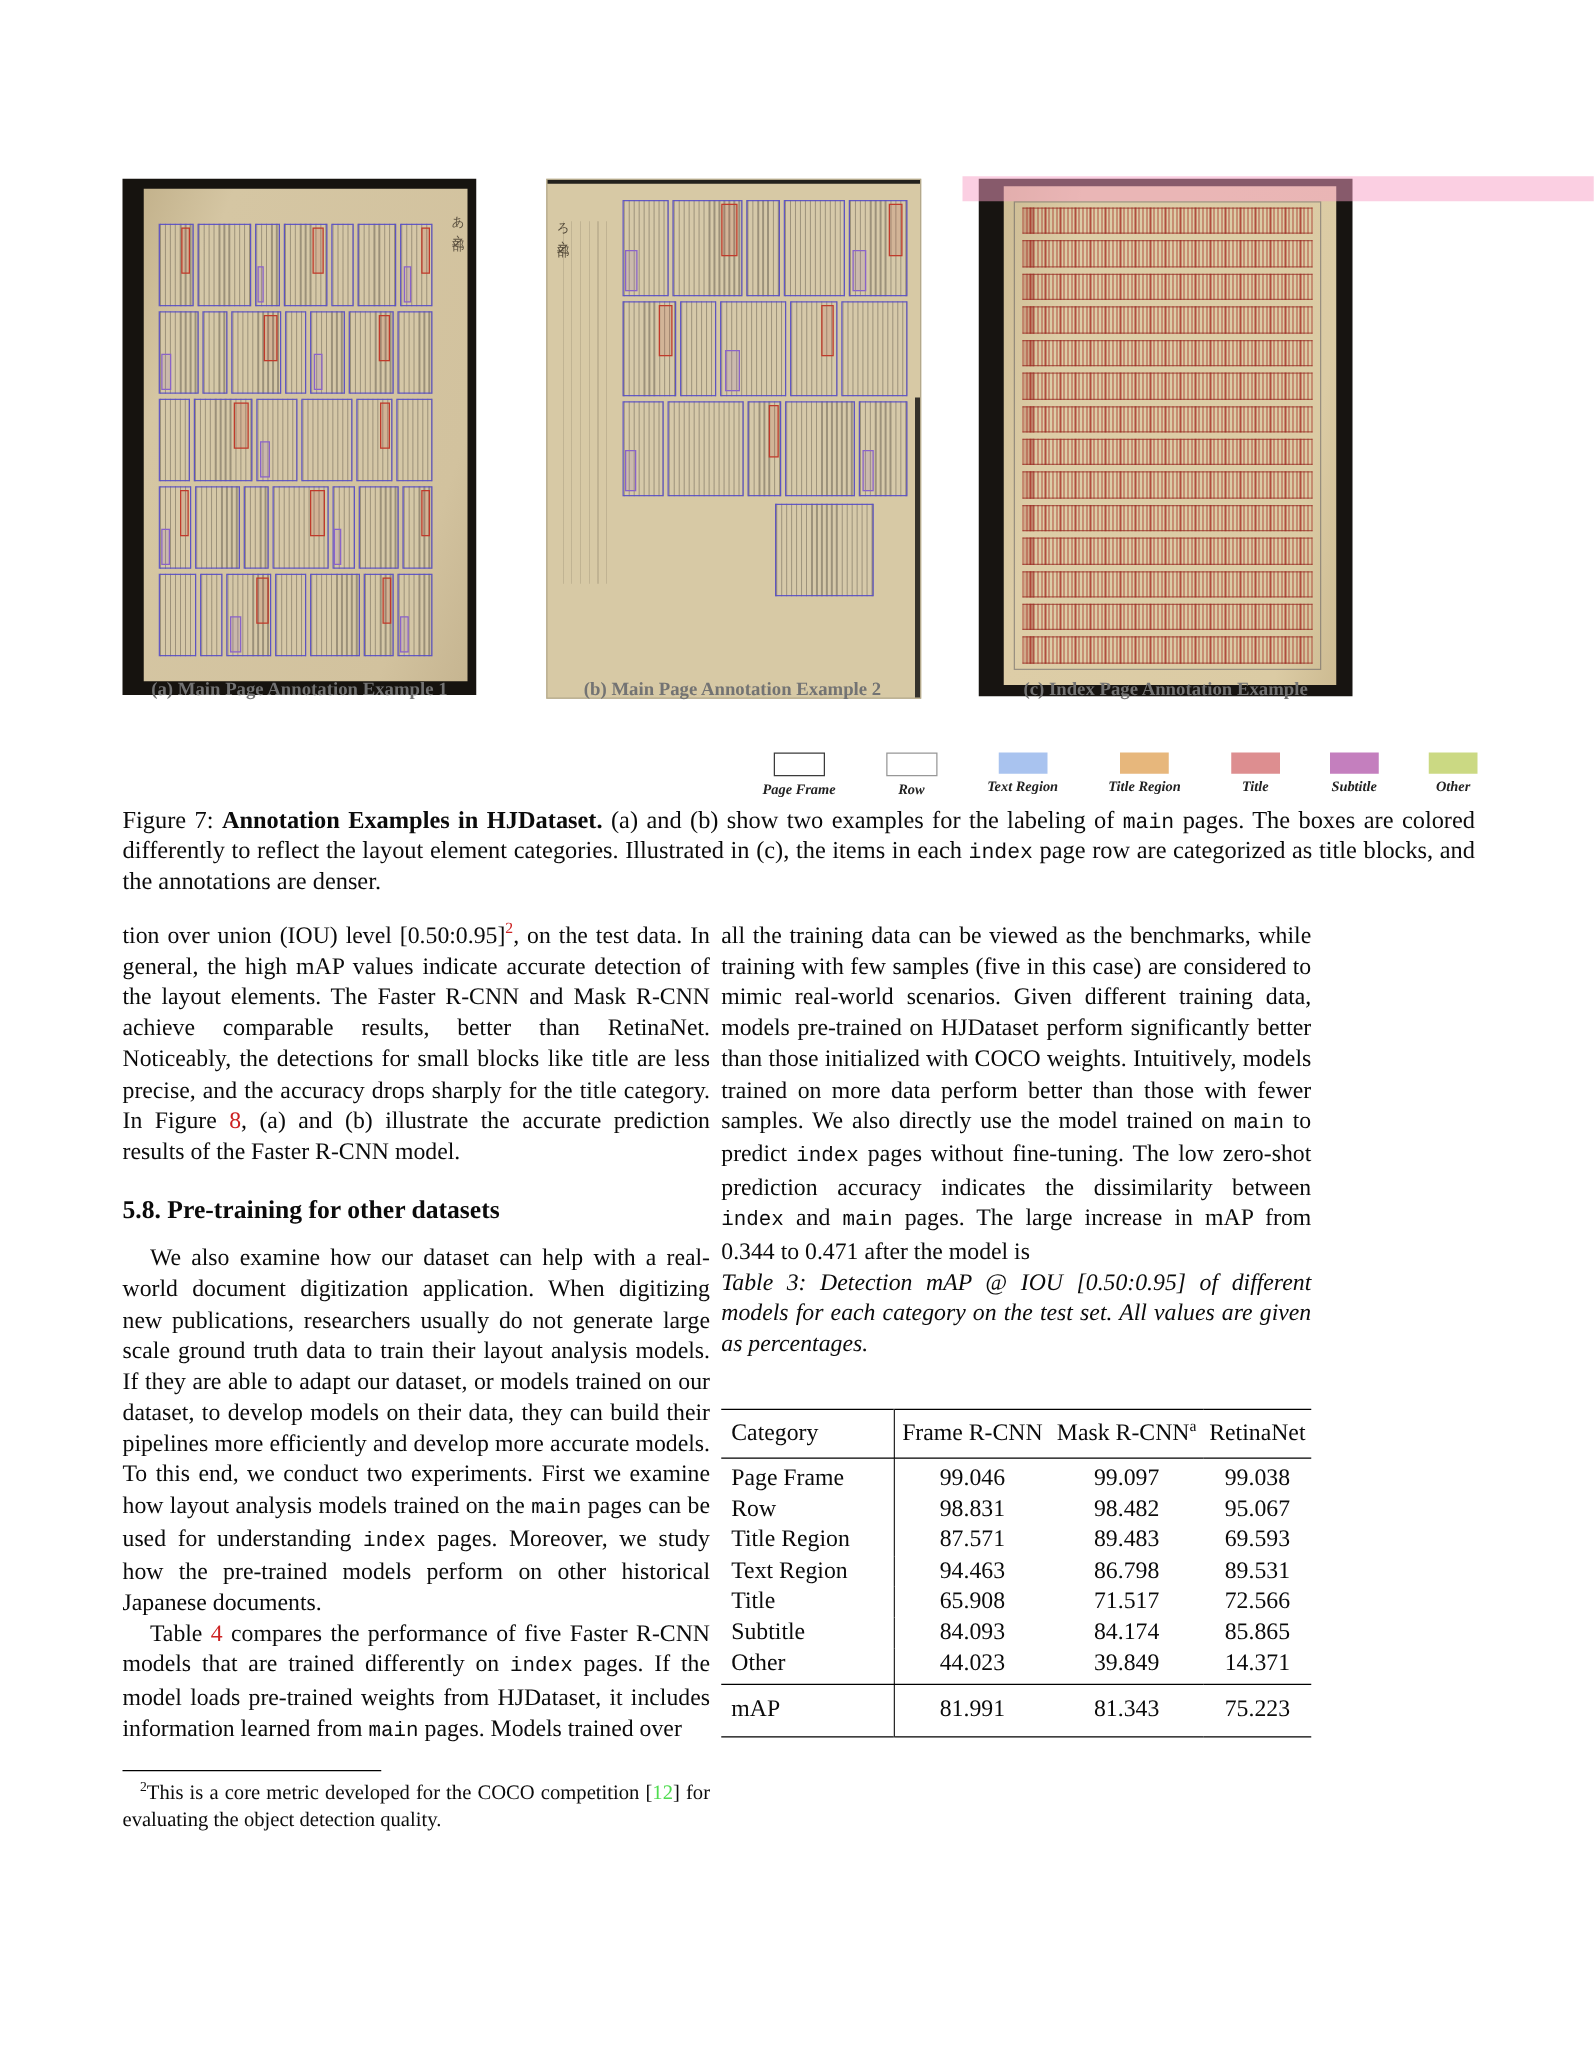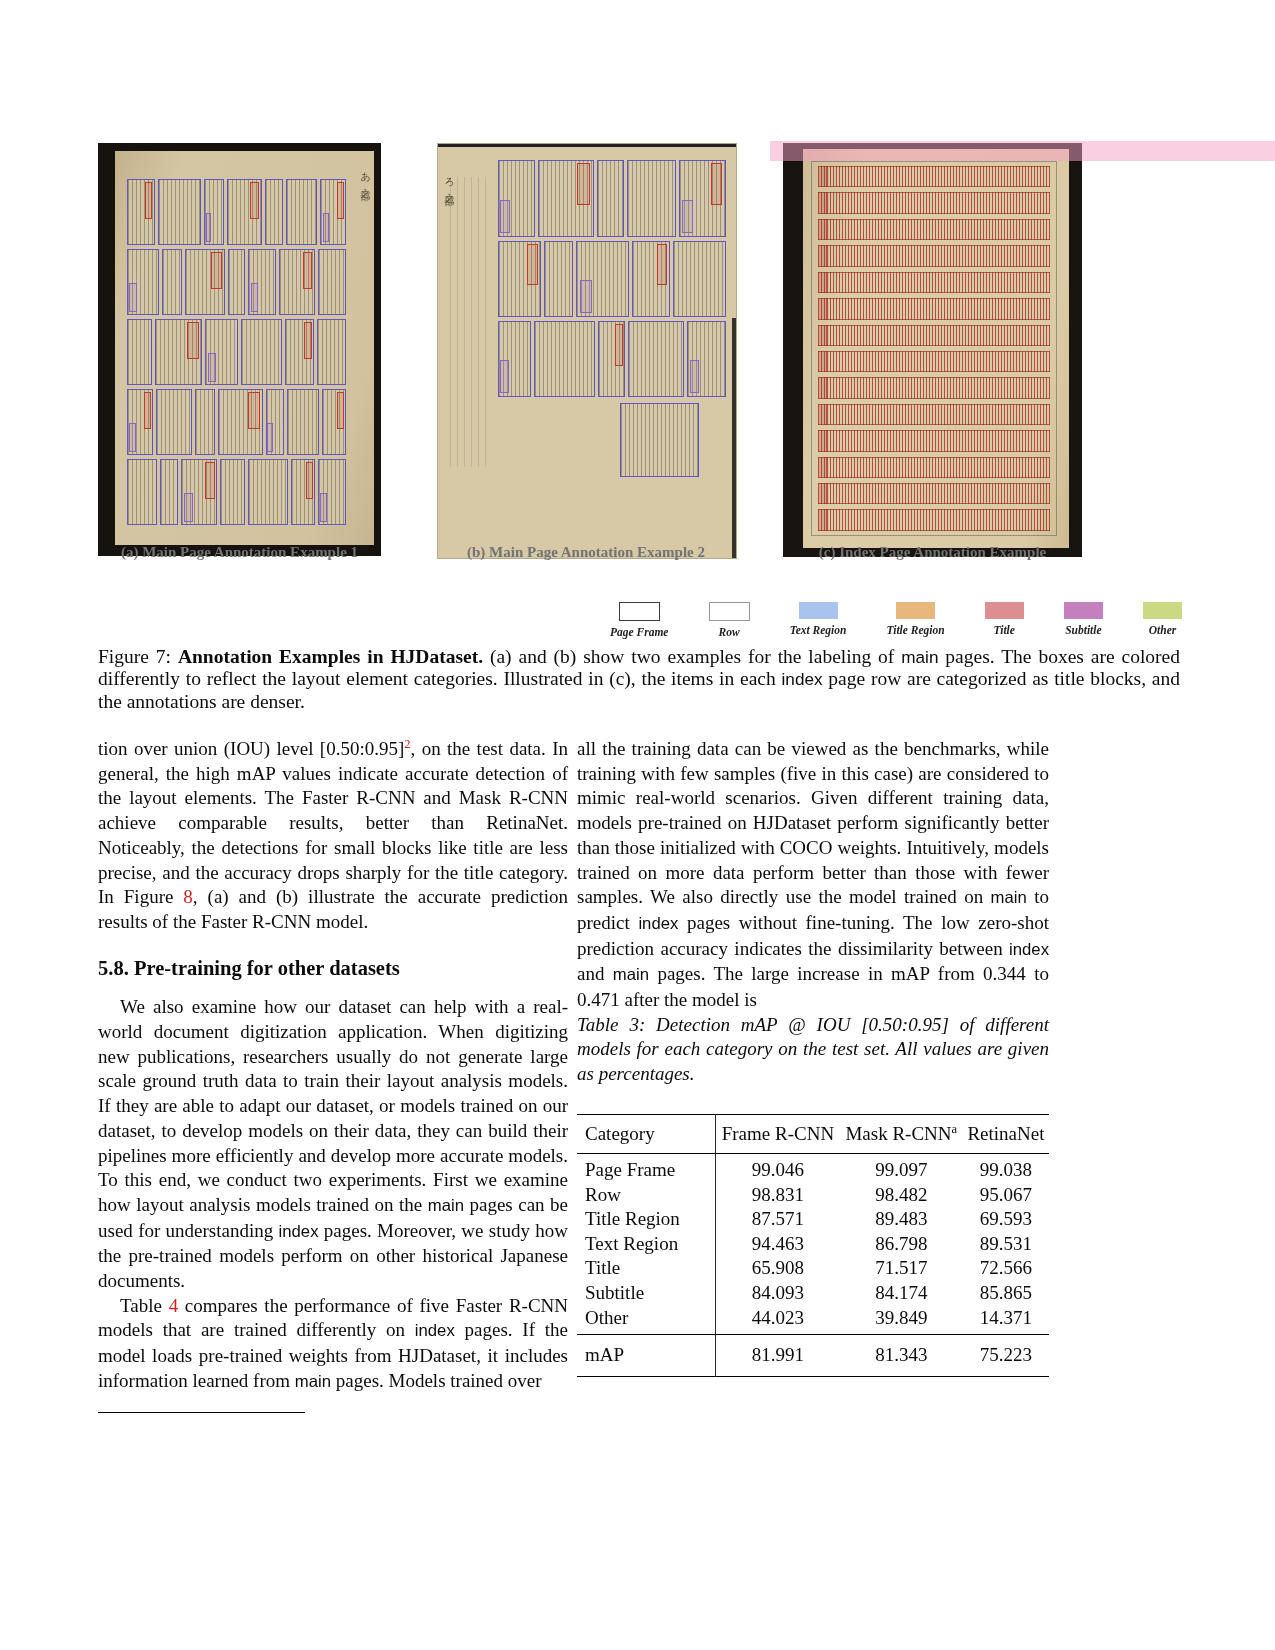--- a/index.html
+++ b/index.html
@@ -68,33 +68,33 @@
               font-size:19.5px;line-height:22.3px;text-align:justify;}
 
   
   .col{position:absolute;top:737px;width:470px;font-size:19px;line-height:24.7px;
        text-align:justify;hyphens:auto;}
   .col.left{left:98px;}
   .col.right{left:577px;width:472px;}
   .col p{margin:0;}
   p.indent{text-indent:22px;}
   h2.sec{font-size:20.5px;margin:21px 0 15px 0;text-align:left;}
-  .mono{font-family:Liberation Sans, sans-serif;font-size:0.88em;}
+  .mono{font-family:Liberation Mono, monospace;font-size:0.88em;}
   .b{font-weight:bold;}
   .ref{color:#cc2222;}
   .cite{color:#4fdc4f;}
   .sup{vertical-align:super;font-size:66%;line-height:0;}
   .supref{vertical-align:super;font-size:66%;line-height:0;color:#cc2222;}
 
   .fnrule{width:207px;border-top:1px solid #000;margin-top:17px;margin-bottom:6px;}
   .footnote{font-size:16.5px;line-height:22px;text-align:justify;text-indent:14px;}
 
   
   .t3caption{margin-top:30px;margin-bottom:0;font-size:19px;line-height:24.5px;text-align:justify;font-style:italic;}
-  table.t3{width:100%;border-collapse:collapse;margin-top:28px;font-size:19px;
+  table.t3{width:100%;border-collapse:collapse;margin-top:39px;font-size:19px;
            border-top:1.7px solid #000;border-bottom:1.7px solid #000;}
   .t3 th,.t3 td{padding:1px 2px;text-align:center;font-weight:normal;white-space:nowrap;}
   .t3 th{padding:7px 2px 6px 2px;border-bottom:1.1px solid #000;}
   .t3 .cat{text-align:left;width:128px;padding-left:8px;}
   .t3 th:first-child,.t3 td:first-child{border-right:1px solid #2a2a2a;}
   .t3 tbody td{line-height:22.6px;}
   .t3 tbody tr:first-child td{padding-top:5px;}
   .t3 tbody tr:last-child td{border-bottom:1.1px solid #000;padding-bottom:5px;}
   .t3 tfoot td{padding:8px 2px;}
   .t3note{margin-top:7px;font-size:16px;line-height:22.5px;text-align:justify;}
@@ -306,20 +306,21 @@
 </div>
 
 <div class="figcaption">Figure 7: <span class="b">Annotation Examples in HJDataset.</span> (a) and (b) show two examples for the labeling of <span class="mono">main</span> pages. The boxes are colored differently to reflect the layout element categories. Illustrated in (c), the items in each <span class="mono">index</span> page row are categorized as title blocks, and the annotations are denser.</div>
 
 <div class="col left">
   <p>tion over union (IOU) level [0.50:0.95]<span class="supref">2</span>, on the test data. In general, the high mAP values indicate accurate detection of the layout elements. The Faster R-CNN and Mask R-CNN achieve comparable results, better than RetinaNet. Noticeably, the detections for small blocks like title are less precise, and the accuracy drops sharply for the title category. In Figure <span class="ref">8</span>, (a) and (b) illustrate the accurate prediction results of the Faster R-CNN model.</p>
   <h2 class="sec">5.8. Pre-training for other datasets</h2>
   <p class="indent">We also examine how our dataset can help with a real-world document digitization application. When digitizing new publications, researchers usually do not generate large scale ground truth data to train their layout analysis models. If they are able to adapt our dataset, or models trained on our dataset, to develop models on their data, they can build their pipelines more efficiently and develop more accurate models. To this end, we conduct two experiments. First we examine how layout analysis models trained on the <span class="mono">main</span> pages can be used for understanding <span class="mono">index</span> pages. Moreover, we study how the pre-trained models perform on other historical Japanese documents.</p>
   <p class="indent">Table <span class="ref">4</span> compares the performance of five Faster R-CNN models that are trained differently on <span class="mono">index</span> pages. If the model loads pre-trained weights from HJDataset, it includes information learned from <span class="mono">main</span> pages. Models trained over</p>
   <div class="fnrule"></div>
+  <p class="footnote"><span class="sup">2</span>This is a core metric developed for the COCO competition [<span class="cite">12</span>] for evaluating the object detection quality.</p>
 </div>
 
 <div class="col right">
   <p>all the training data can be viewed as the benchmarks, while training with few samples (five in this case) are considered to mimic real-world scenarios. Given different training data, models pre-trained on HJDataset perform significantly better than those initialized with COCO weights. Intuitively, models trained on more data perform better than those with fewer samples. We also directly use the model trained on <span class="mono">main</span> to predict <span class="mono">index</span> pages without fine-tuning. The low zero-shot prediction accuracy indicates the dissimilarity between <span class="mono">index</span> and <span class="mono">main</span> pages. The large increase in mAP from 0.344 to 0.471 after the model is</p>
 
   <p class="t3caption">Table 3: Detection mAP @ IOU [0.50:0.95] of different models for each category on the test set. All values are given as percentages.</p>
 
   <table class="t3">
     <thead>
       <tr>

